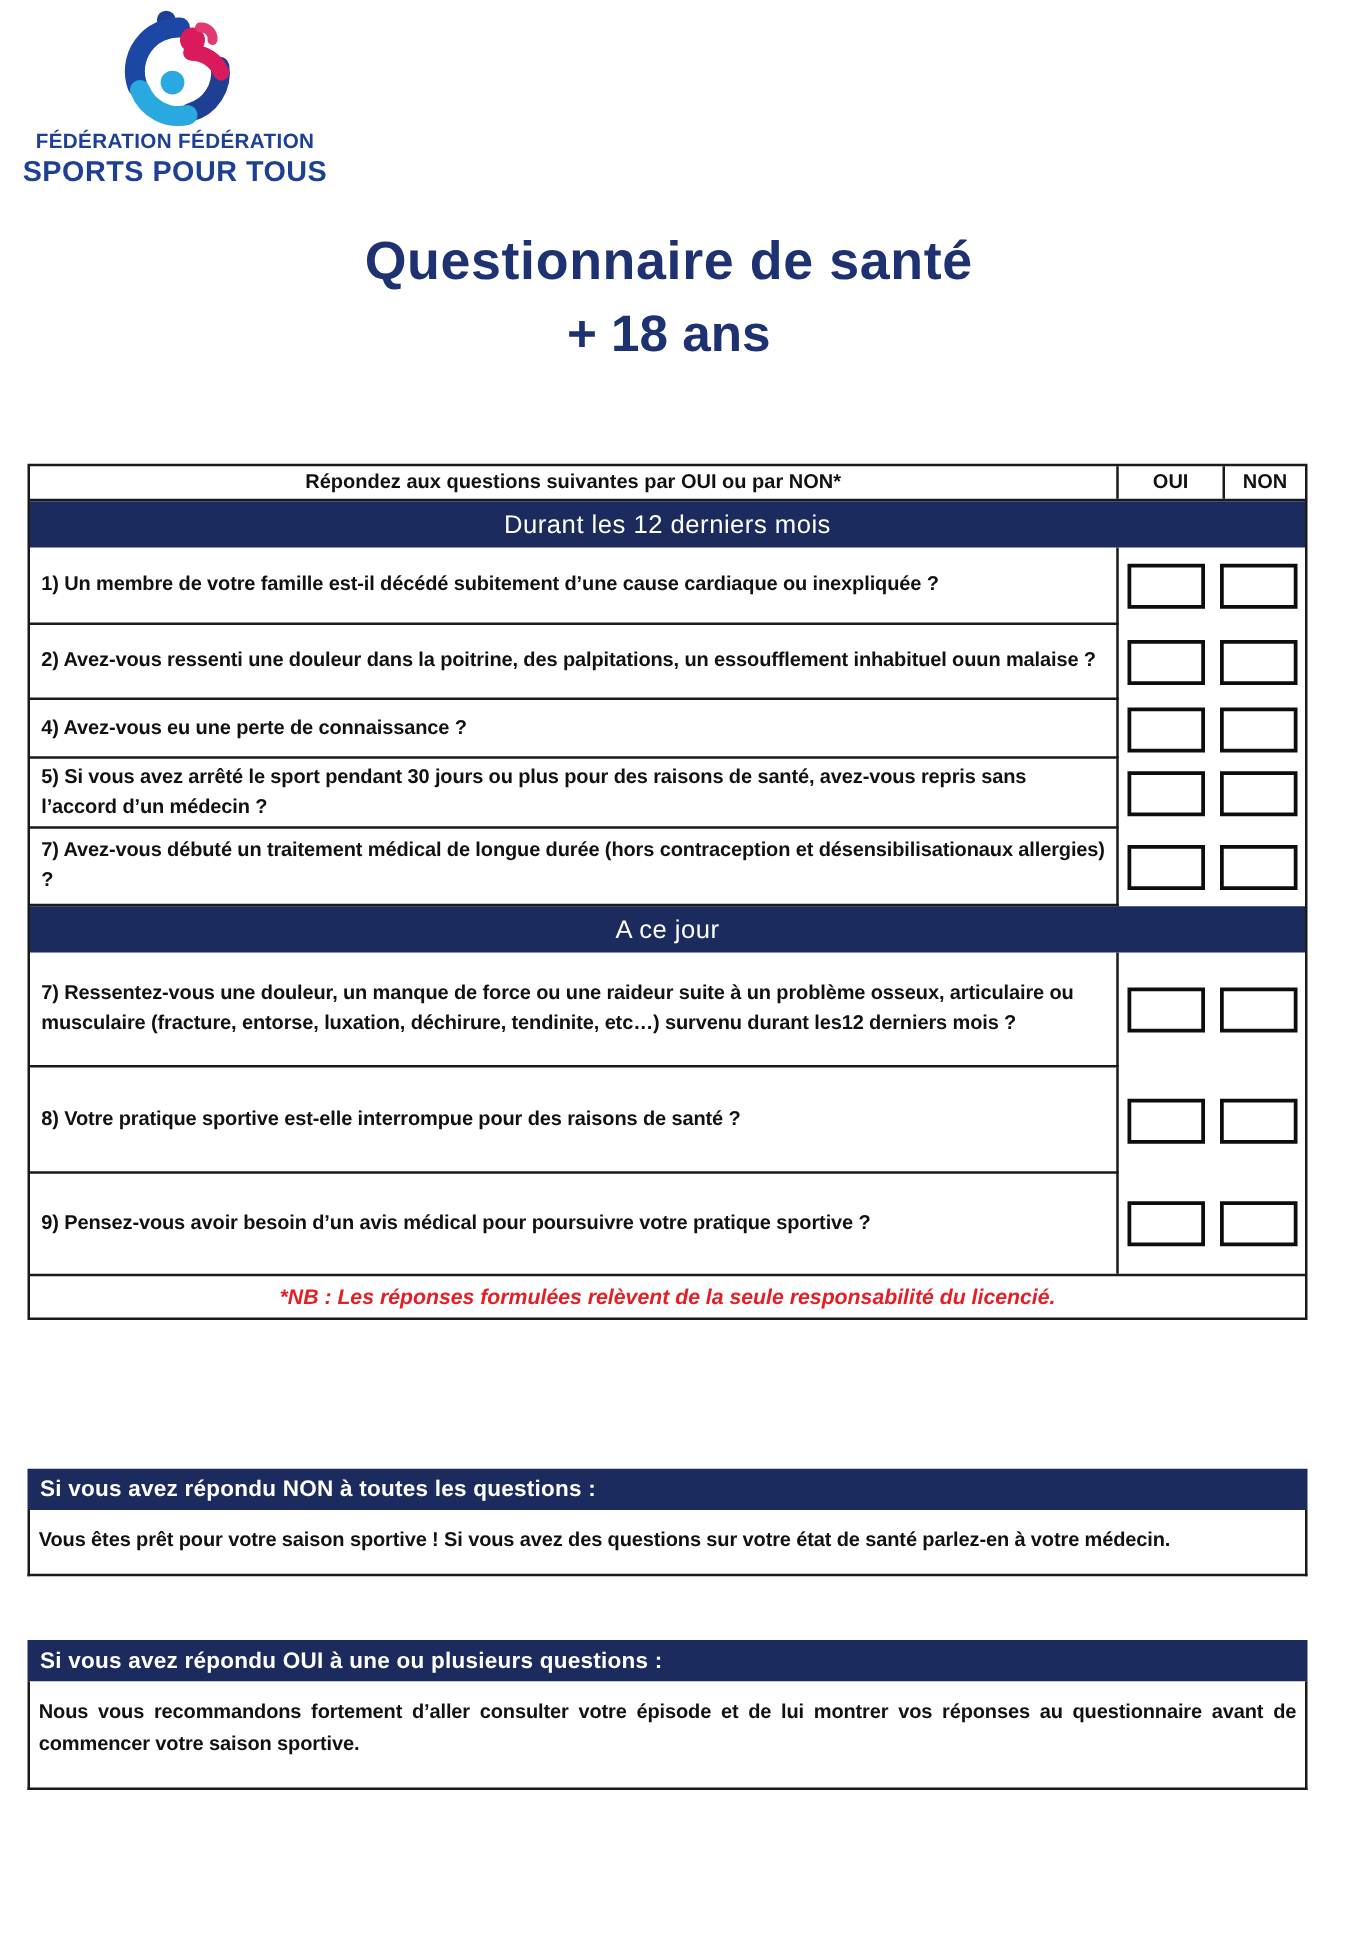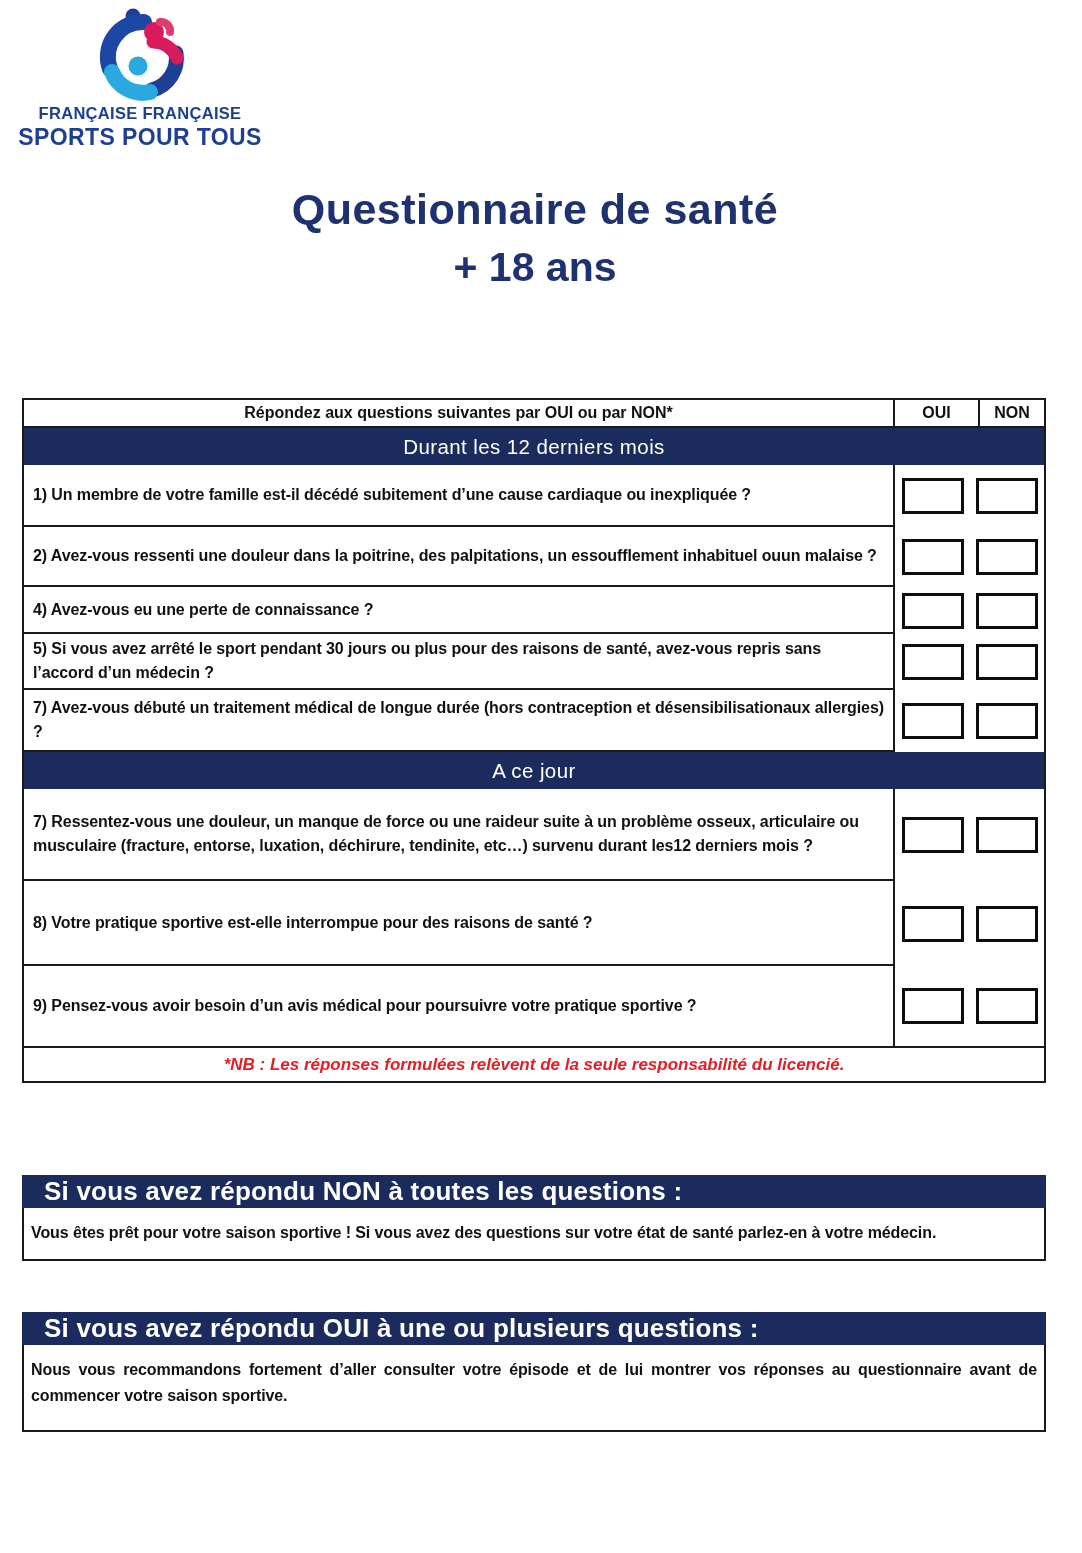--- a/index.html
+++ b/index.html
@@ -15,21 +15,21 @@
   .logo-line1 { font-size:16.5px; font-weight:bold; color:#1d3f94; letter-spacing:.3px; margin-top:2px; }
   .logo-line2 { font-size:23px; font-weight:bold; color:#1d3f94; letter-spacing:.4px; margin-top:1px; }
 
   
   .doc-title { position:absolute; left:0; right:12px; top:185px; text-align:center; color:#1e3170; }
   .doc-title .t1 { font-size:43px; font-weight:bold; letter-spacing:.5px; }
   .doc-title .t2 { font-size:41px; font-weight:bold; margin-top:10px; }
 
   
   .qtable {
-    position:absolute; left:22px; top:398px; width:1024px;
+    position:absolute; left:22px; top:371px; width:1024px;
     border:2px solid #1a1a1a; box-sizing:border-box; background:#fff;
   }
   .thead { display:flex; height:26px; border-bottom:2px solid #1a1a1a; }
   .th { display:flex; align-items:center; justify-content:center;
         font-size:16px; font-weight:bold; box-sizing:border-box; }
   .th-q  { flex:1; border-right:2px solid #1a1a1a; }
   .th-oui { width:85px; border-right:2px solid #1a1a1a; }
   .th-non { width:64px; }
 
   .banner {
@@ -54,22 +54,22 @@
     border-top:2px solid #1a1a1a; height:33px;
     display:flex; align-items:center; justify-content:center;
     color:#e31e25; font-size:17px; font-weight:bold; font-style:italic;
   }
 
   
   .result-box { position:absolute; left:22px; width:1024px; box-sizing:border-box; }
   .rb-non { top:1175px; }
   .rb-oui { top:1312px; }
   .rb-title {
-    background:#1c2b5e; color:#fff; font-size:26px; font-weight:bold;
-    height:33px; display:flex; align-items:center; padding:0 22px;
+    background:#1c2b5e; color:#fff; font-size:18px; font-weight:bold;
+    height:33px; display:flex; align-items:center; padding:0 10px;
     box-sizing:border-box; letter-spacing:.2px;
   }
   .rb-body {
     border:2px solid #1a1a1a; border-top:none; box-sizing:border-box;
     padding:12px 7px; font-size:16px; font-weight:bold; line-height:1.6;
     letter-spacing:-0.1px;
   }
   .rb-non .rb-body { height:53px; }
   .rb-oui .rb-body { height:87px; text-align:justify; }
 </style>
@@ -86,21 +86,21 @@
 
       <path d="M 86 47 A 33 33 0 0 1 62 84" fill="none" stroke="#1d3f94" stroke-width="15" stroke-linecap="round"></path>
 
       <circle cx="64" cy="26" r="10" fill="#d91a5d"></circle>
       <path d="M 63 36 A 26 26 0 0 1 87 52" fill="none" stroke="#d91a5d" stroke-width="13" stroke-linecap="round"></path>
       <path d="M 70 16 A 9 9 0 0 1 80 26" fill="none" stroke="#e23a6e" stroke-width="8" stroke-linecap="round"></path>
 
       <path d="M 22 66 A 33 33 0 0 0 60 86" fill="none" stroke="#2aa9e1" stroke-width="16" stroke-linecap="round"></path>
       <circle cx="48" cy="60" r="9.5" fill="#2aa9e1"></circle>
     </svg>
-    <div class="logo-line1">FRANÇAISE FRANÇAISE</div>
+    <div class="logo-line1">FÉDÉRATION FÉDÉRATION</div>
     <div class="logo-line2">SPORTS POUR TOUS</div>
   </div>
 
   <div class="doc-title">
     <div class="t1">Questionnaire de santé</div>
     <div class="t2">+ 18 ans</div>
   </div>
 
   <div class="qtable">
     <div class="thead">

